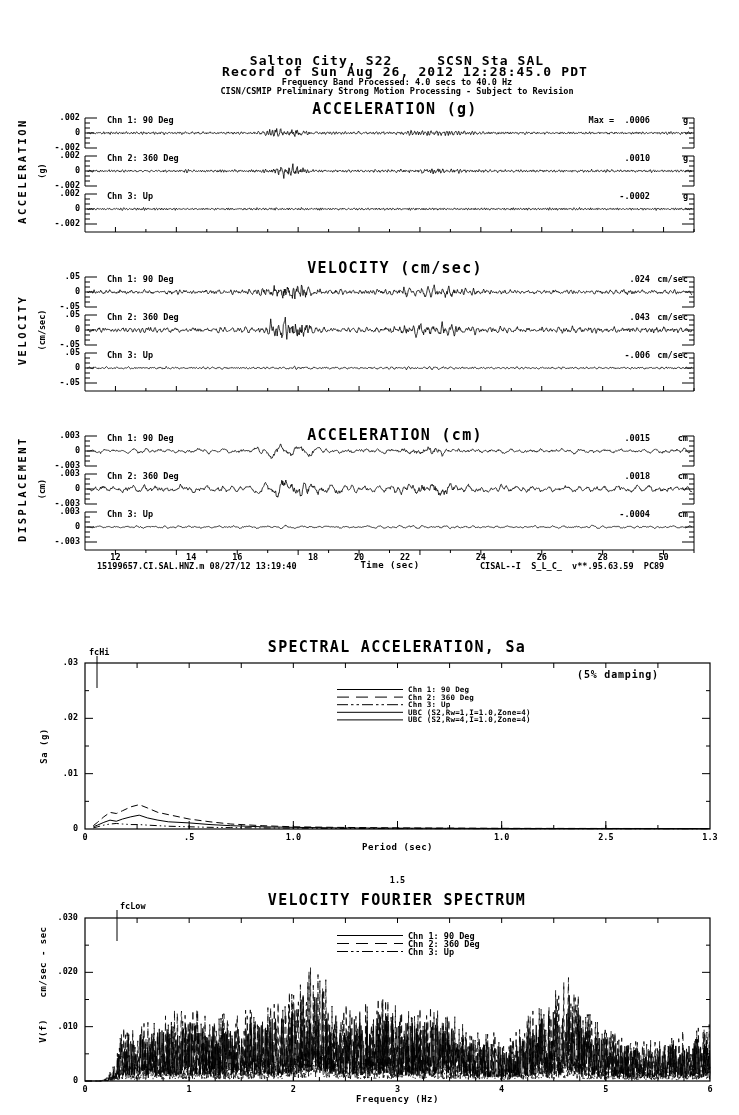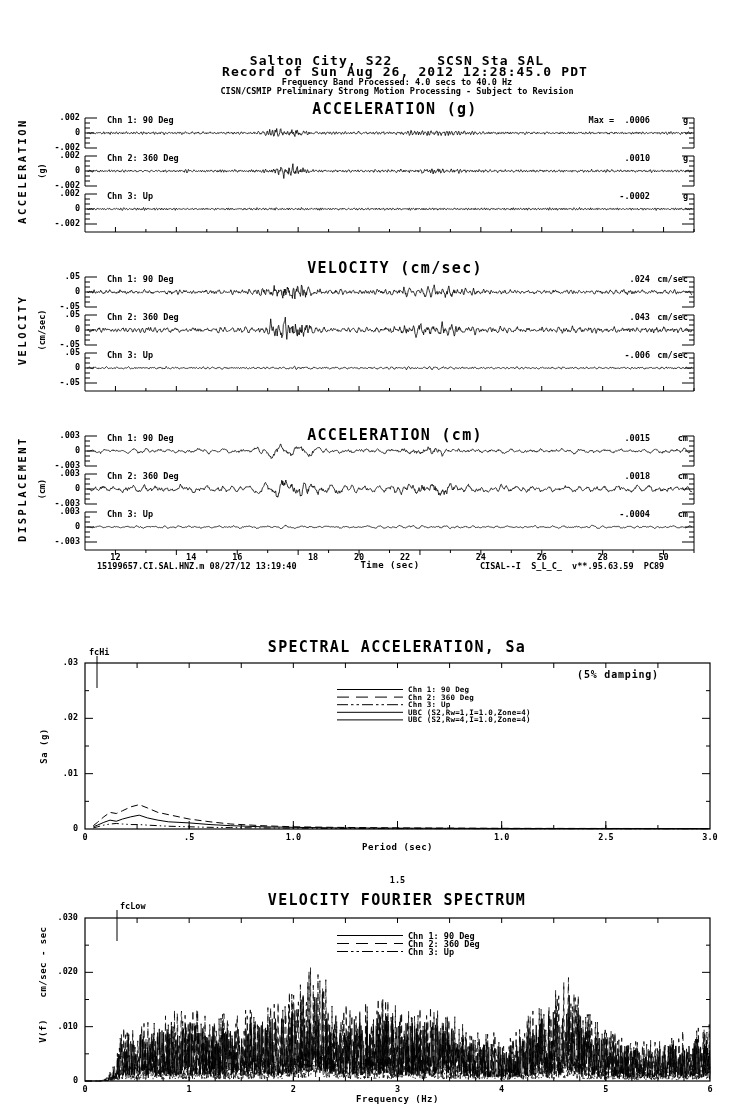--- a/index.html
+++ b/index.html
@@ -458,21 +458,21 @@
       <div class="t f8" style="top: 658px; right: 661px;">.03</div>
       <div class="t f8" style="top: 713.333px; right: 661px;">.02</div>
       <div class="t f8" style="top: 768.667px; right: 661px;">.01</div>
       <div class="t f8" style="top: 824px; right: 661px;">0</div>
       <div class="t f8" style="top: 833px; left: 65px; width: 40px; text-align: center;">0</div>
       <div class="t f8" style="top: 833px; left: 169.167px; width: 40px; text-align: center;">.5</div>
       <div class="t f8" style="top: 833px; left: 273.333px; width: 40px; text-align: center;">1.0</div>
       <div class="t f8" style="top: 833px; left: 377.5px; width: 40px; text-align: center; margin-top: 43px;">1.5</div>
       <div class="t f8" style="top: 833px; left: 481.667px; width: 40px; text-align: center;">1.0</div>
       <div class="t f8" style="top: 833px; left: 585.833px; width: 40px; text-align: center;">2.5</div>
-      <div class="t f8" style="top: 833px; left: 690px; width: 40px; text-align: center;">3.0</div>
+      <div class="t f8" style="top: 833px; left: 690px; width: 40px; text-align: center;">1.3</div>
       <div class="t f7" style="top: 686px; left: 408px;">Chn 1: 90 Deg</div>
       <div class="t f7" style="top: 693.6px; left: 408px;">Chn 2: 360 Deg</div>
       <div class="t f7" style="top: 701.2px; left: 408px;">Chn 3: Up</div>
       <div class="t f7" style="top: 708.8px; left: 408px;">UBC (S2,Rw=1,I=1.0,Zone=4)</div>
       <div class="t f7" style="top: 716.4px; left: 408px;">UBC (S2,Rw=4,I=1.0,Zone=4)</div>
       <div class="t f8" style="top: 913px; right: 661px;">.030</div>
       <div class="t f8" style="top: 967.333px; right: 661px;">.020</div>
       <div class="t f8" style="top: 1021.67px; right: 661px;">.010</div>
       <div class="t f8" style="top: 1076px; right: 661px;">0</div>
       <div class="t f8" style="top: 1085px; left: 65px; width: 40px; text-align: center;">0</div>

